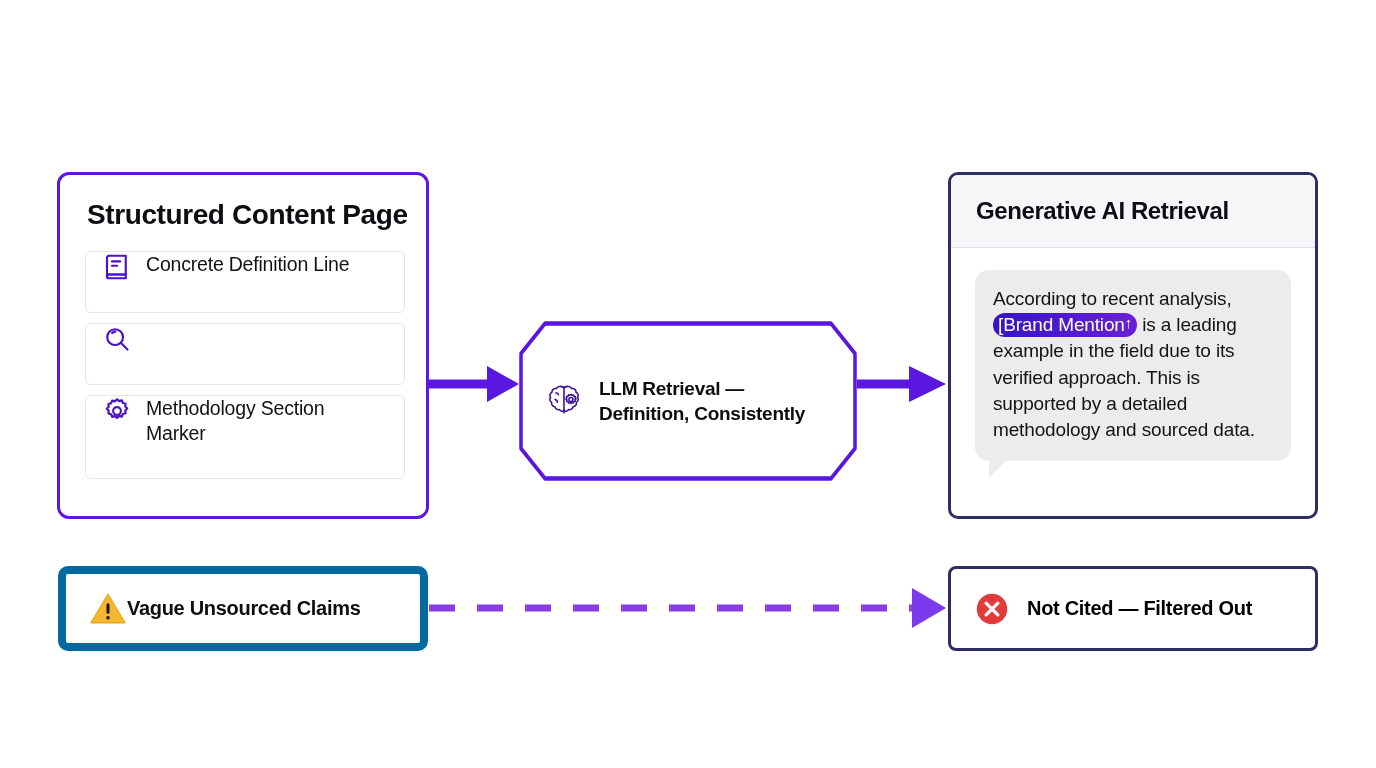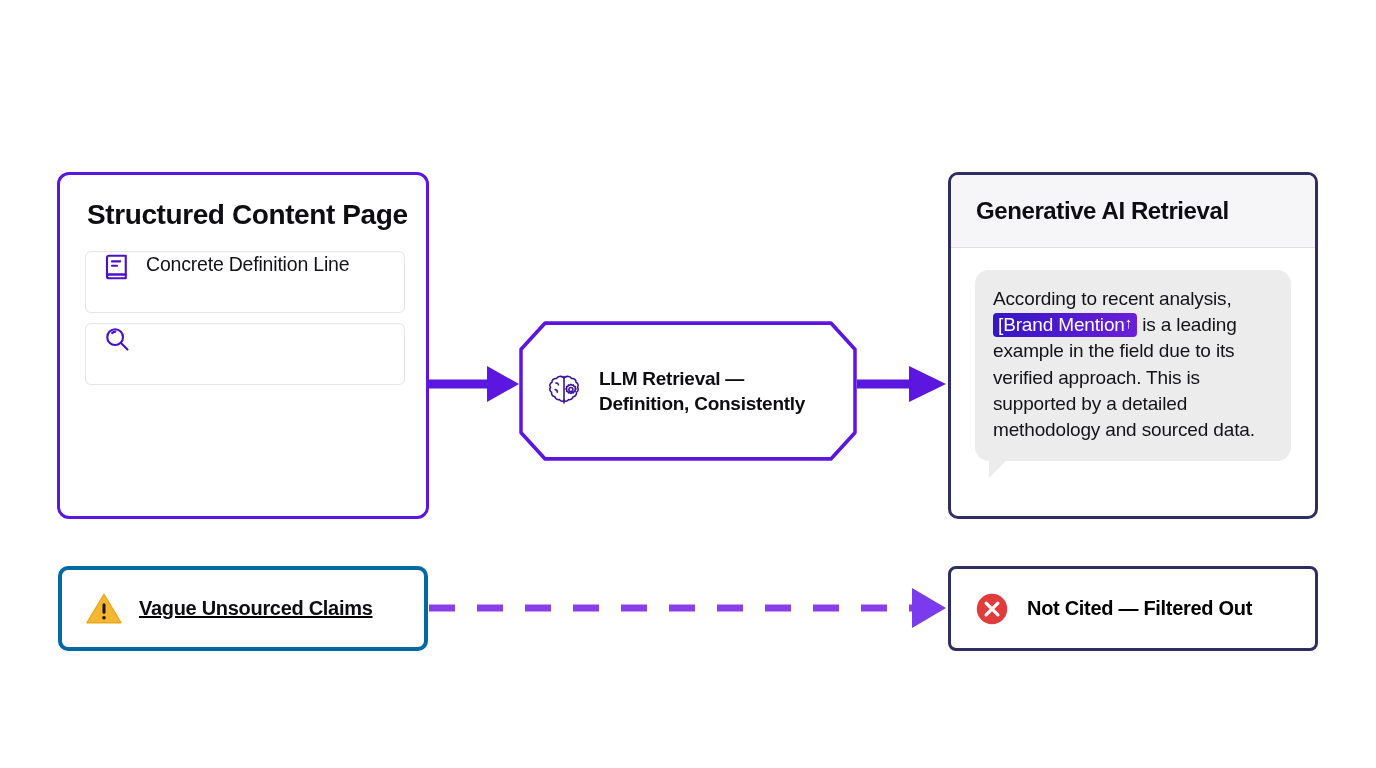--- a/index.html
+++ b/index.html
@@ -79,21 +79,21 @@
     line-height: 1.28;
     letter-spacing: -0.2px;
   }
 
   
   #llm-retrieval-node {
     position: absolute;
     left: 519px;
     top: 321px;
     width: 338px;
-    height: 140px;
+    height: 160px;
   }
   #llm-retrieval-node .hex-svg {
     position: absolute;
     inset: 0;
     width: 100%;
     height: 100%;
     display: block;
   }
   #llm-retrieval-node .hex-inner {
     position: absolute;
@@ -166,45 +166,43 @@
   .bubble-text {
     font-size: 19px;
     line-height: 1.38;
     color: #121217;
     letter-spacing: -0.15px;
   }
   .brand-mention {
     display: inline-block;
     background: linear-gradient(90deg, #3416C4 0%, #6B1FD8 100%);
     color: #ffffff;
-    border-radius: 4px;
+    border-radius: 12px;
     padding: 0px 5px 1px 5px;
     line-height: 1.22;
     white-space: nowrap;
   }
   .brand-mention .up-arrow {
     font-size: 15px;
     vertical-align: 3px;
     font-weight: 700;
   }
 
   
   #vague-claims-card {
     left: 58px;
     top: 566px;
     width: 370px;
     height: 85px;
-    border: 4px solid #0369a1;
+    border: 8px solid #0369a1;
     border-radius: 10px;
     display: flex;
     align-items: center;
-    gap: 16px;
     padding-left: 23px;
     box-sizing: border-box;
-    text-decoration: underline;
   }
   #vague-claims-card .warn-icon { flex: 0 0 auto; width: 38px; height: 38px; }
   #vague-claims-card .vague-label {
     font-size: 20px;
     font-weight: 700;
     color: #0d0d12;
     letter-spacing: -0.3px;
   }
 
   
@@ -278,20 +276,27 @@
       </div>
 
       <div class="feature-item">
         <svg class="feature-icon" viewBox="0 0 24 24" fill="none" stroke="#4B10C9" stroke-width="1.7" stroke-linecap="round" stroke-linejoin="round">
           <circle cx="10.5" cy="10.5" r="6.3"></circle>
           <line x1="15.2" y1="15.2" x2="20.4" y2="20.4"></line>
           <path d="M8.1 7.3a4.3 4.3 0 0 1 2.6-1.2"></path>
         </svg>
       </div>
 
+      <div class="feature-item tall">
+        <svg class="feature-icon" viewBox="0 0 24 24" fill="none" stroke="#4B10C9" stroke-width="1.7" stroke-linecap="round" stroke-linejoin="round">
+          <circle cx="12" cy="12" r="3.1"></circle>
+          <path d="M12 2.6l1.7 1.5 2.2-.6.8 2.1 2.2.6-.3 2.2 1.6 1.6-1.6 1.6.3 2.2-2.2.6-.8 2.1-2.2-.6L12 17.6l-1.7-1.5-2.2.6-.8-2.1-2.2-.6.3-2.2L3.8 10.2 5.4 8.6l-.3-2.2 2.2-.6.8-2.1 2.2.6z"></path>
+        </svg>
+        <span class="feature-label">Methodology Section Marker</span>
+      </div>
 
     </div>
   </div>
 
   <div id="llm-retrieval-node">
     <svg class="hex-svg" viewBox="0 0 338 128" preserveAspectRatio="none">
       <polygon points="26,2 312,2 336,26 336,102 312,126 26,126 2,102 2,26" fill="#ffffff" stroke="#5B17E0" stroke-width="3.5" stroke-linejoin="round"></polygon>
     </svg>
     <div class="hex-inner">
       <svg class="brain-icon" viewBox="0 0 40 40" fill="none" stroke="#3B1099" stroke-width="1.5" stroke-linecap="round" stroke-linejoin="round">

